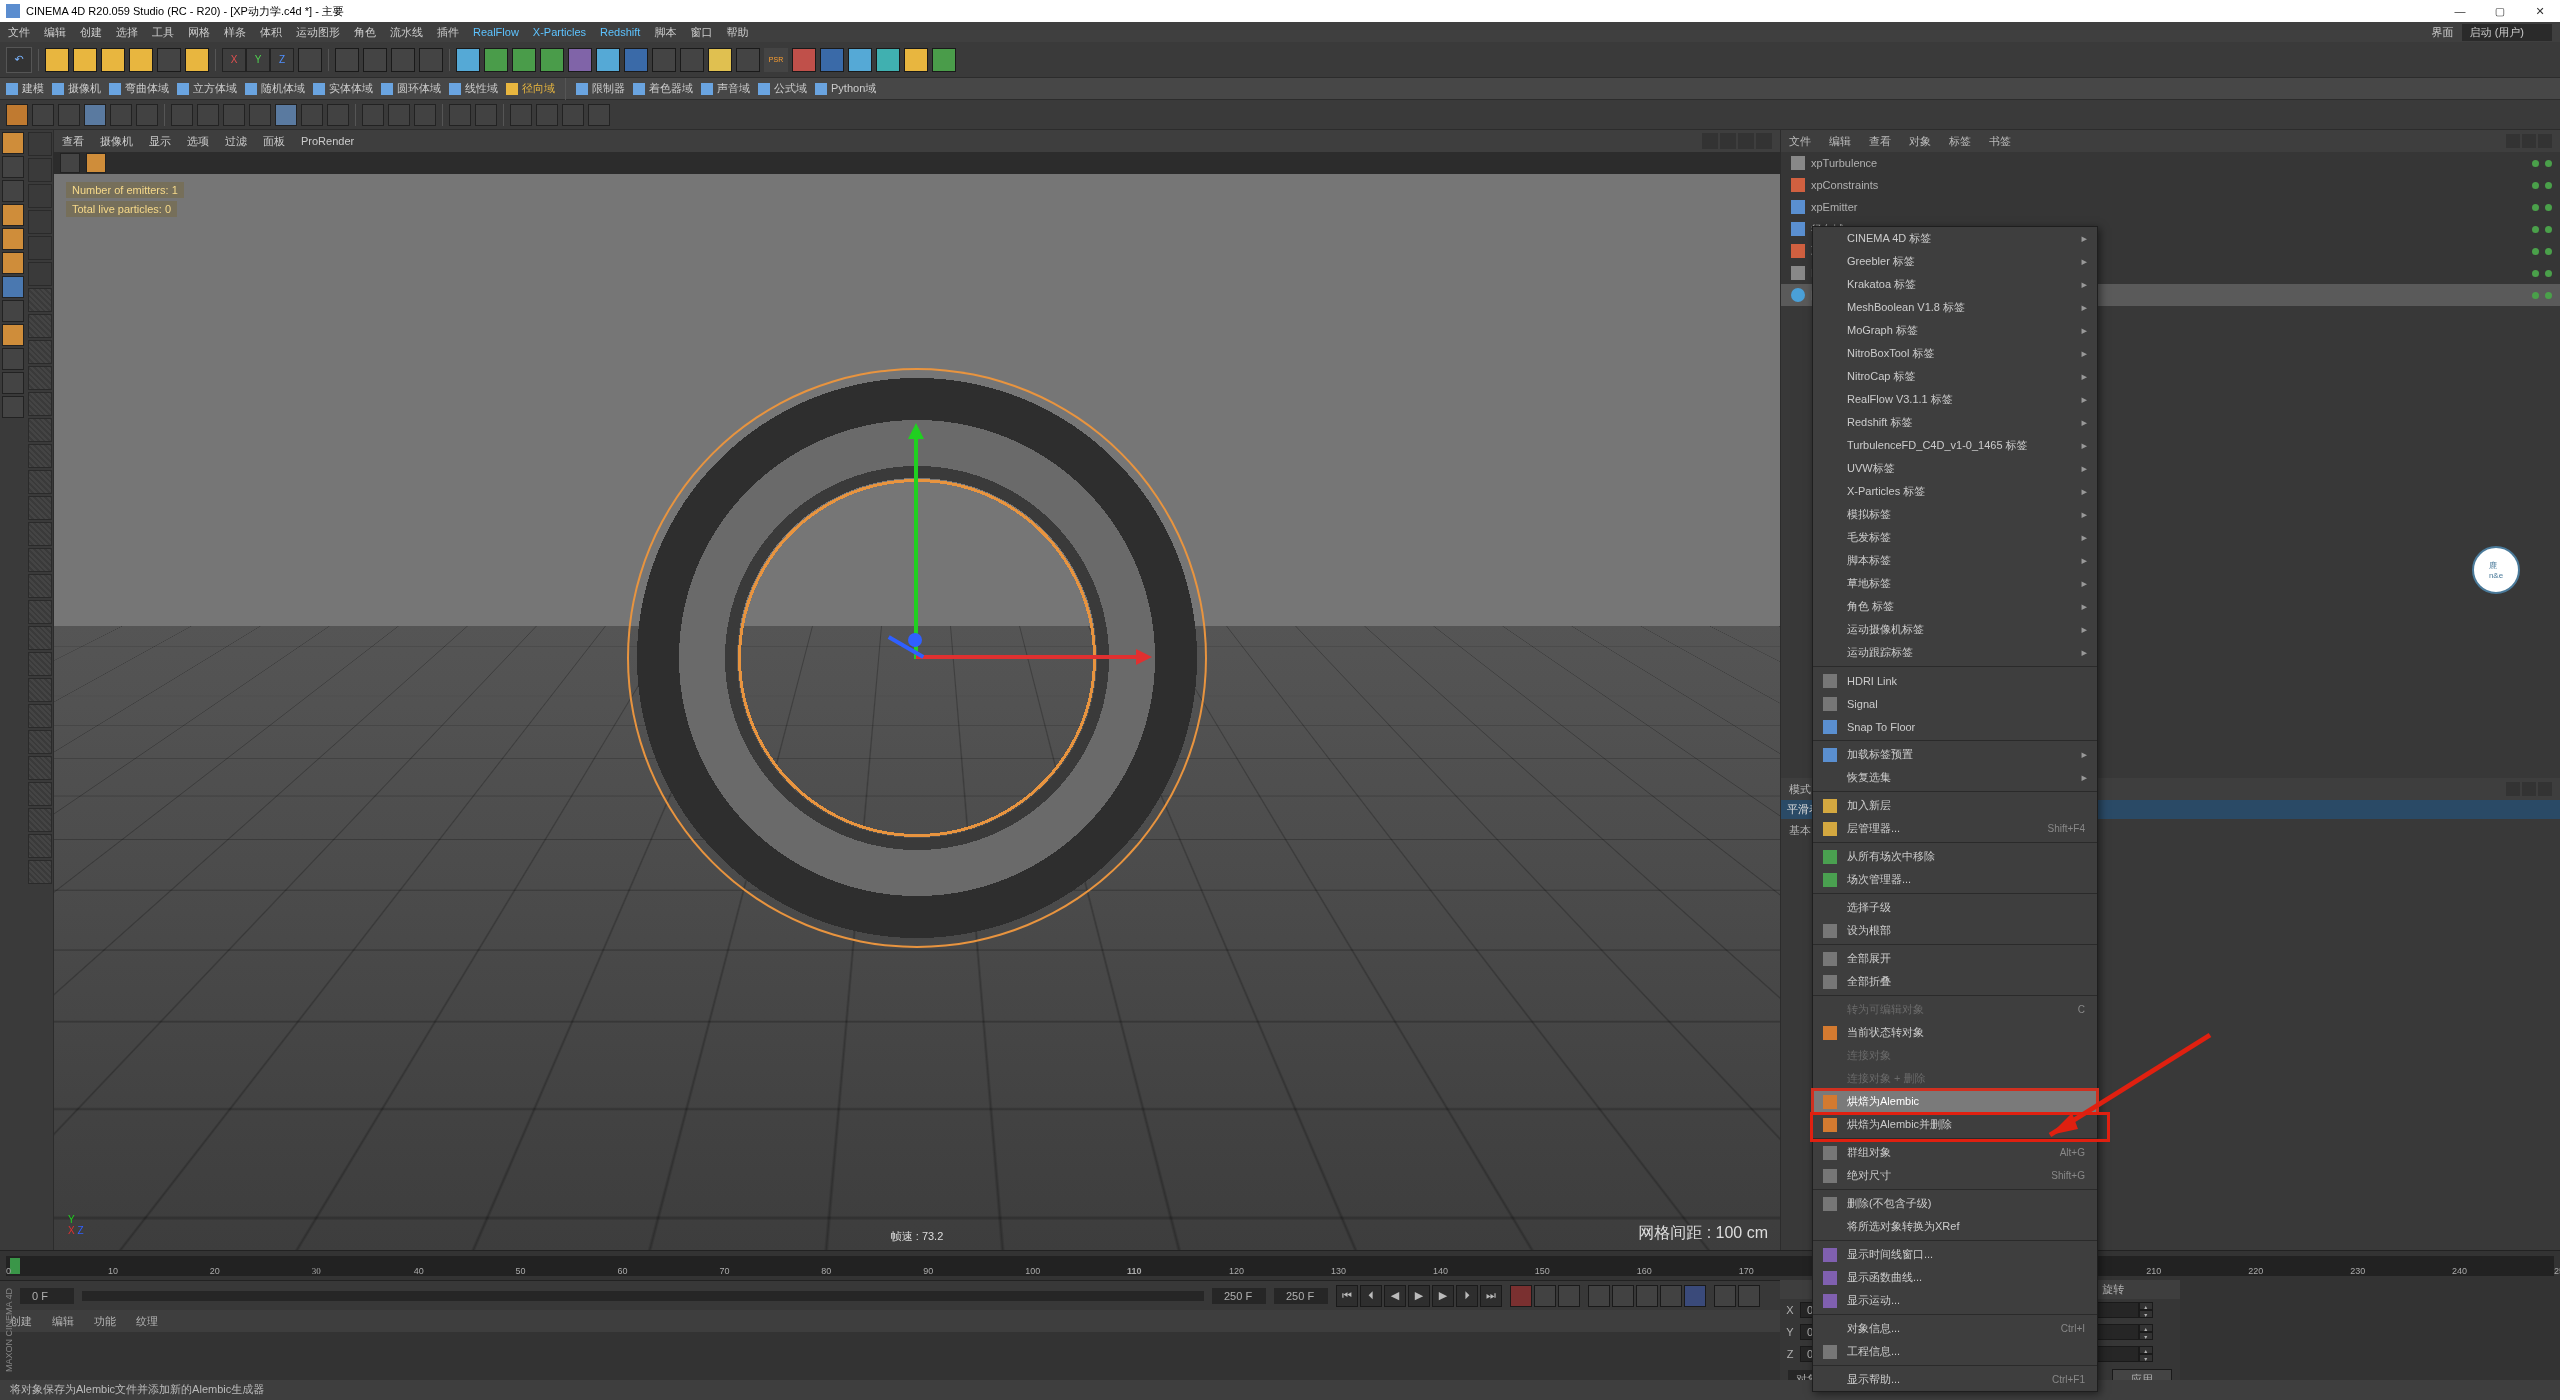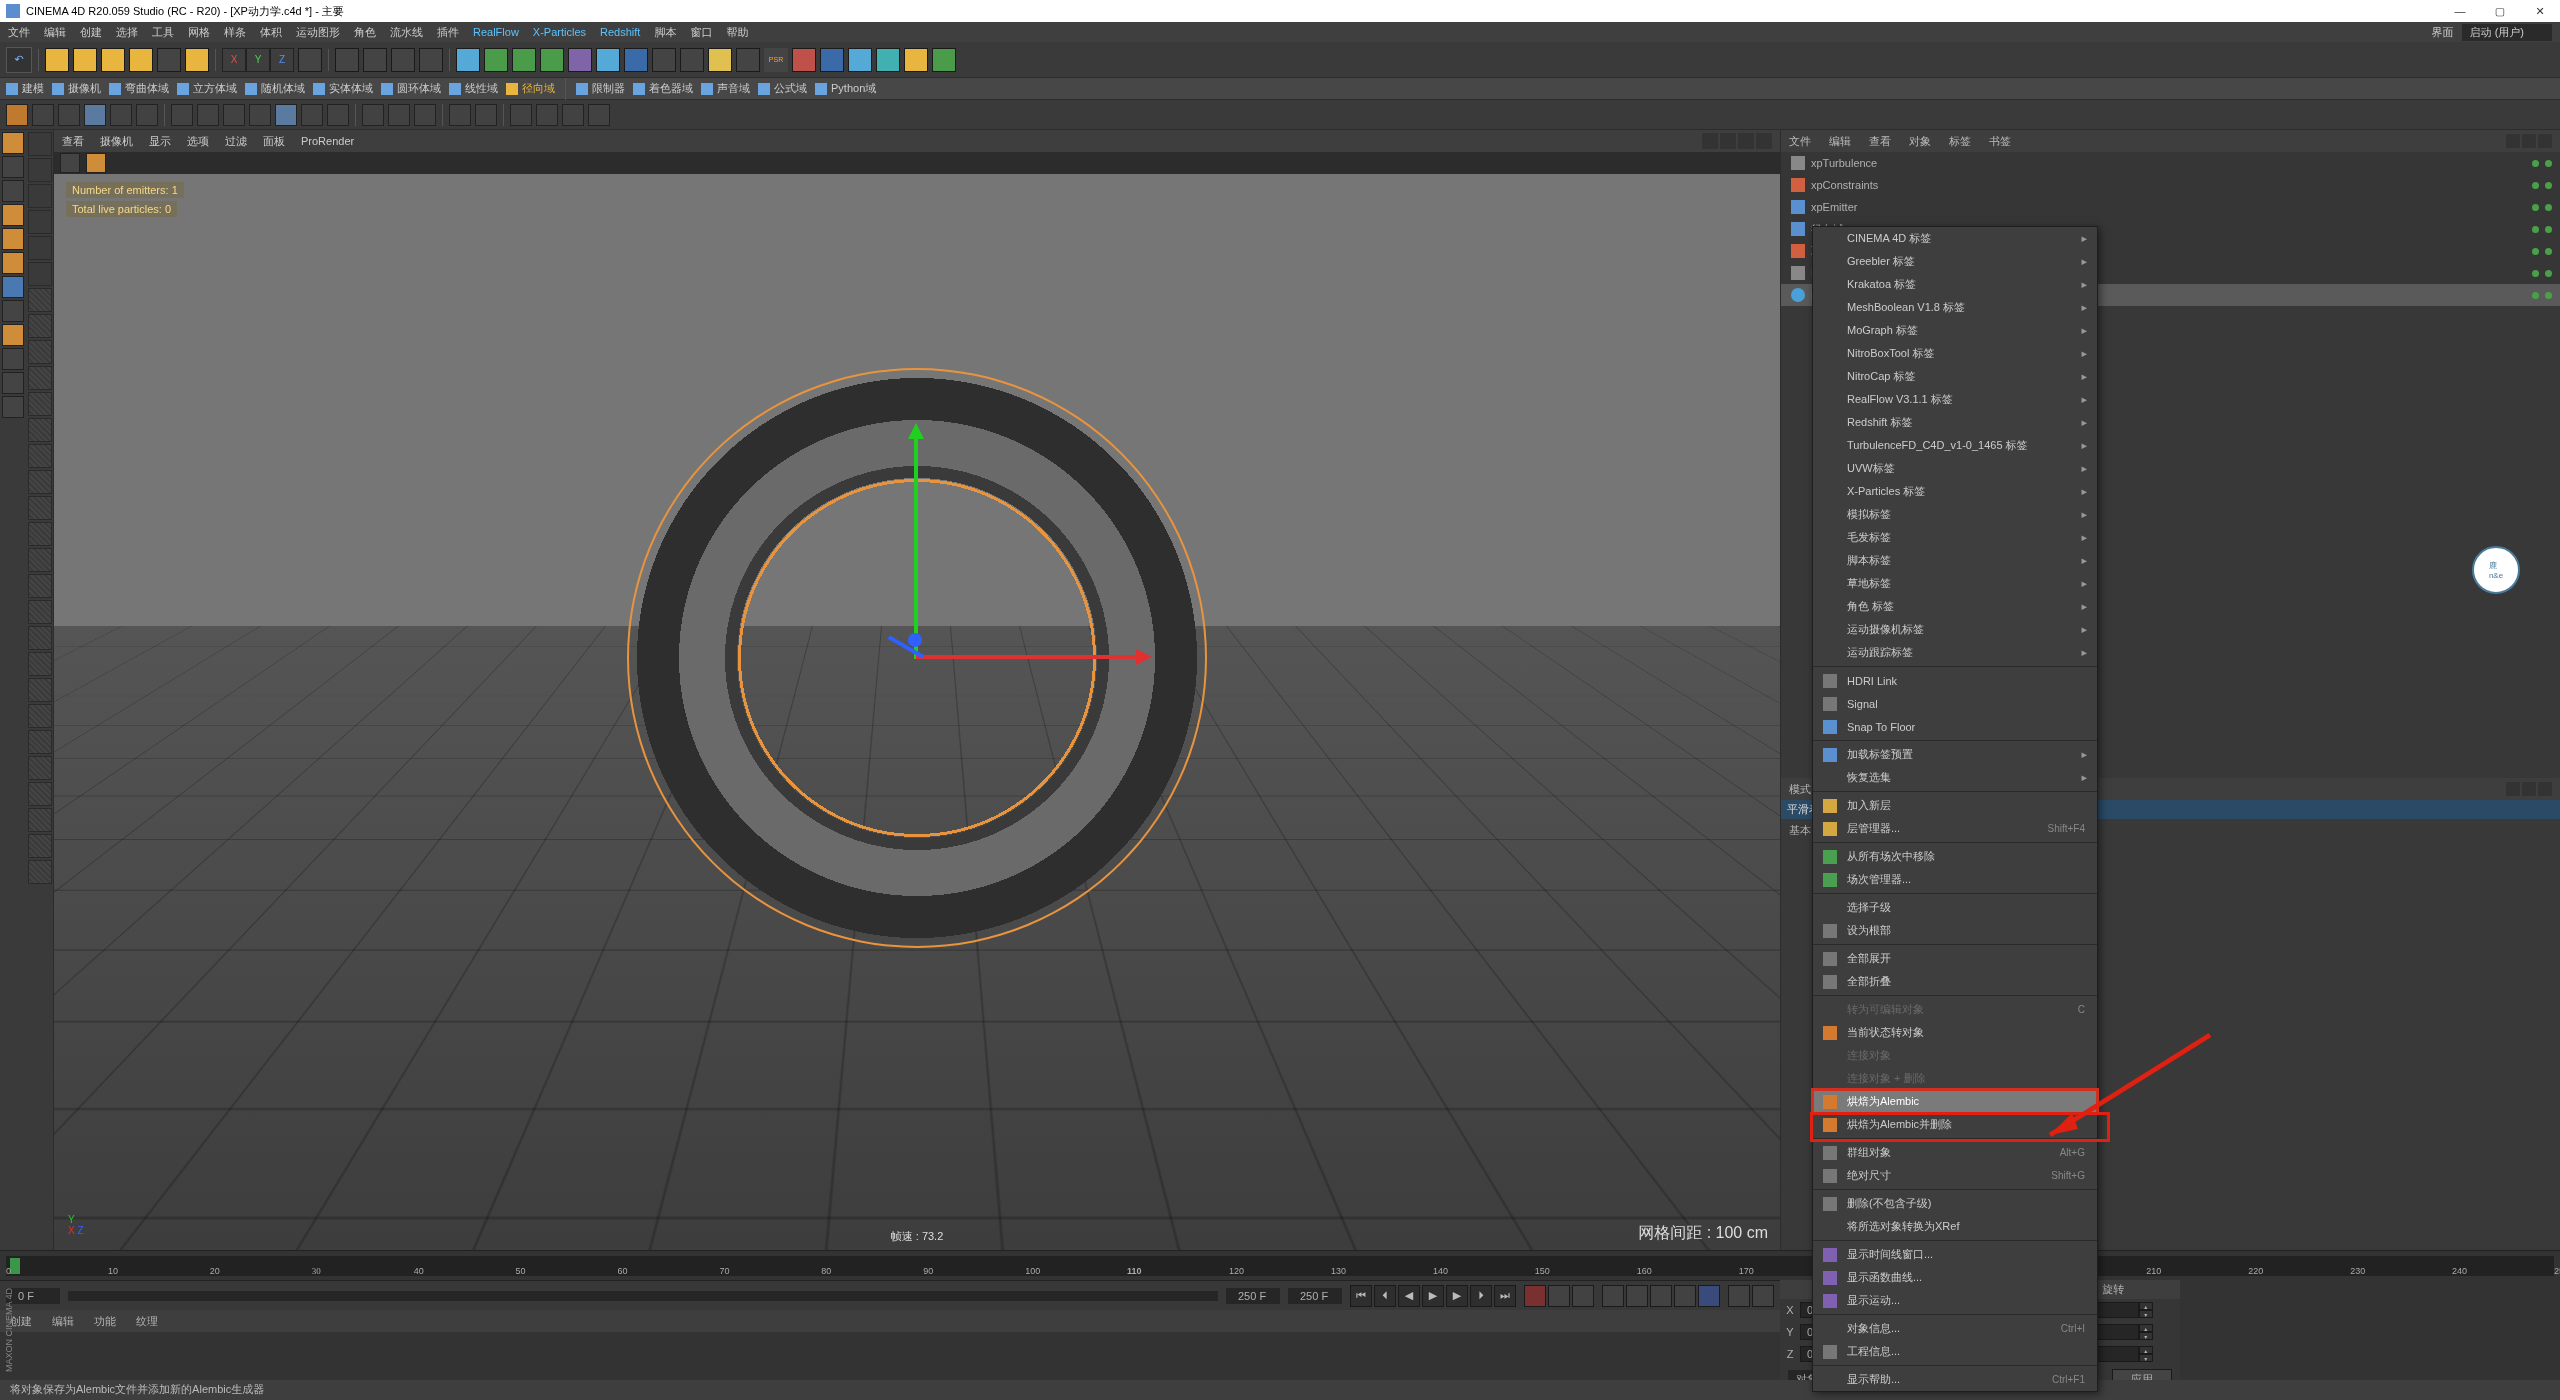--- a/index.html
+++ b/index.html
@@ -119,21 +119,21 @@
 .redarrow { position:absolute; top:1025px; right:340px; width:190px; height:130px; z-index:60; pointer-events:none;}
 
 .attrpanel { flex:1; background:#393939; overflow:hidden;}
 .attrhead { background:#2a4a66; padding:2px 6px; color:#ddd; }
 
 .timeline { height: 30px; background:#333; display:flex; align-items:center; border-top:1px solid #222; gap:0; padding:0 6px;}
 .timeline .tlbar { flex:1; height:20px; background:#222; position:relative; display:flex; align-items:flex-end;}
 .timeline .tick { position:absolute; bottom:0; font-size:9px; color:#aaa;}
 .timeline .marker { position:absolute; left:4px; bottom:2px; width:10px; height:16px; background:#3a9648;}
 
-.timectrl { height: 30px; background:#383838; display:flex; align-items:center; padding:0 6px; gap:8px; border-top:1px solid #222;}
+.timectrl { height: 30px; background:#383838; display:flex; align-items:center; padding:0 20px; gap:8px; border-top:1px solid #222;}
 .timectrl .fld{ background:#262626; padding:2px 12px; min-width:54px;}
 .timectrl .sliderg { flex:1; height:10px; background:#262626;}
 .timectrl .pbtns { display:flex; gap:2px;}
 .timectrl .pb { width:22px; height:22px; background:#2e2e2e; border:1px solid #1a1a1a; display:flex;align-items:center;justify-content:center;color:#bbb;}
 .timectrl .rb{ width:22px;height:22px;background:#424242;border:1px solid #1a1a1a;}
 .timectrl .rb.r{background:#7a3030}.timectrl .rb.b{background:#3a4a7a}
 
 .bottomtabs { height:22px; background:#3e3e3e; display:flex; align-items:center; padding:0 10px; gap:20px;}
 .coords { background:#363636; display:flex; padding:0;}
 .coords .ccol { flex:1; }

